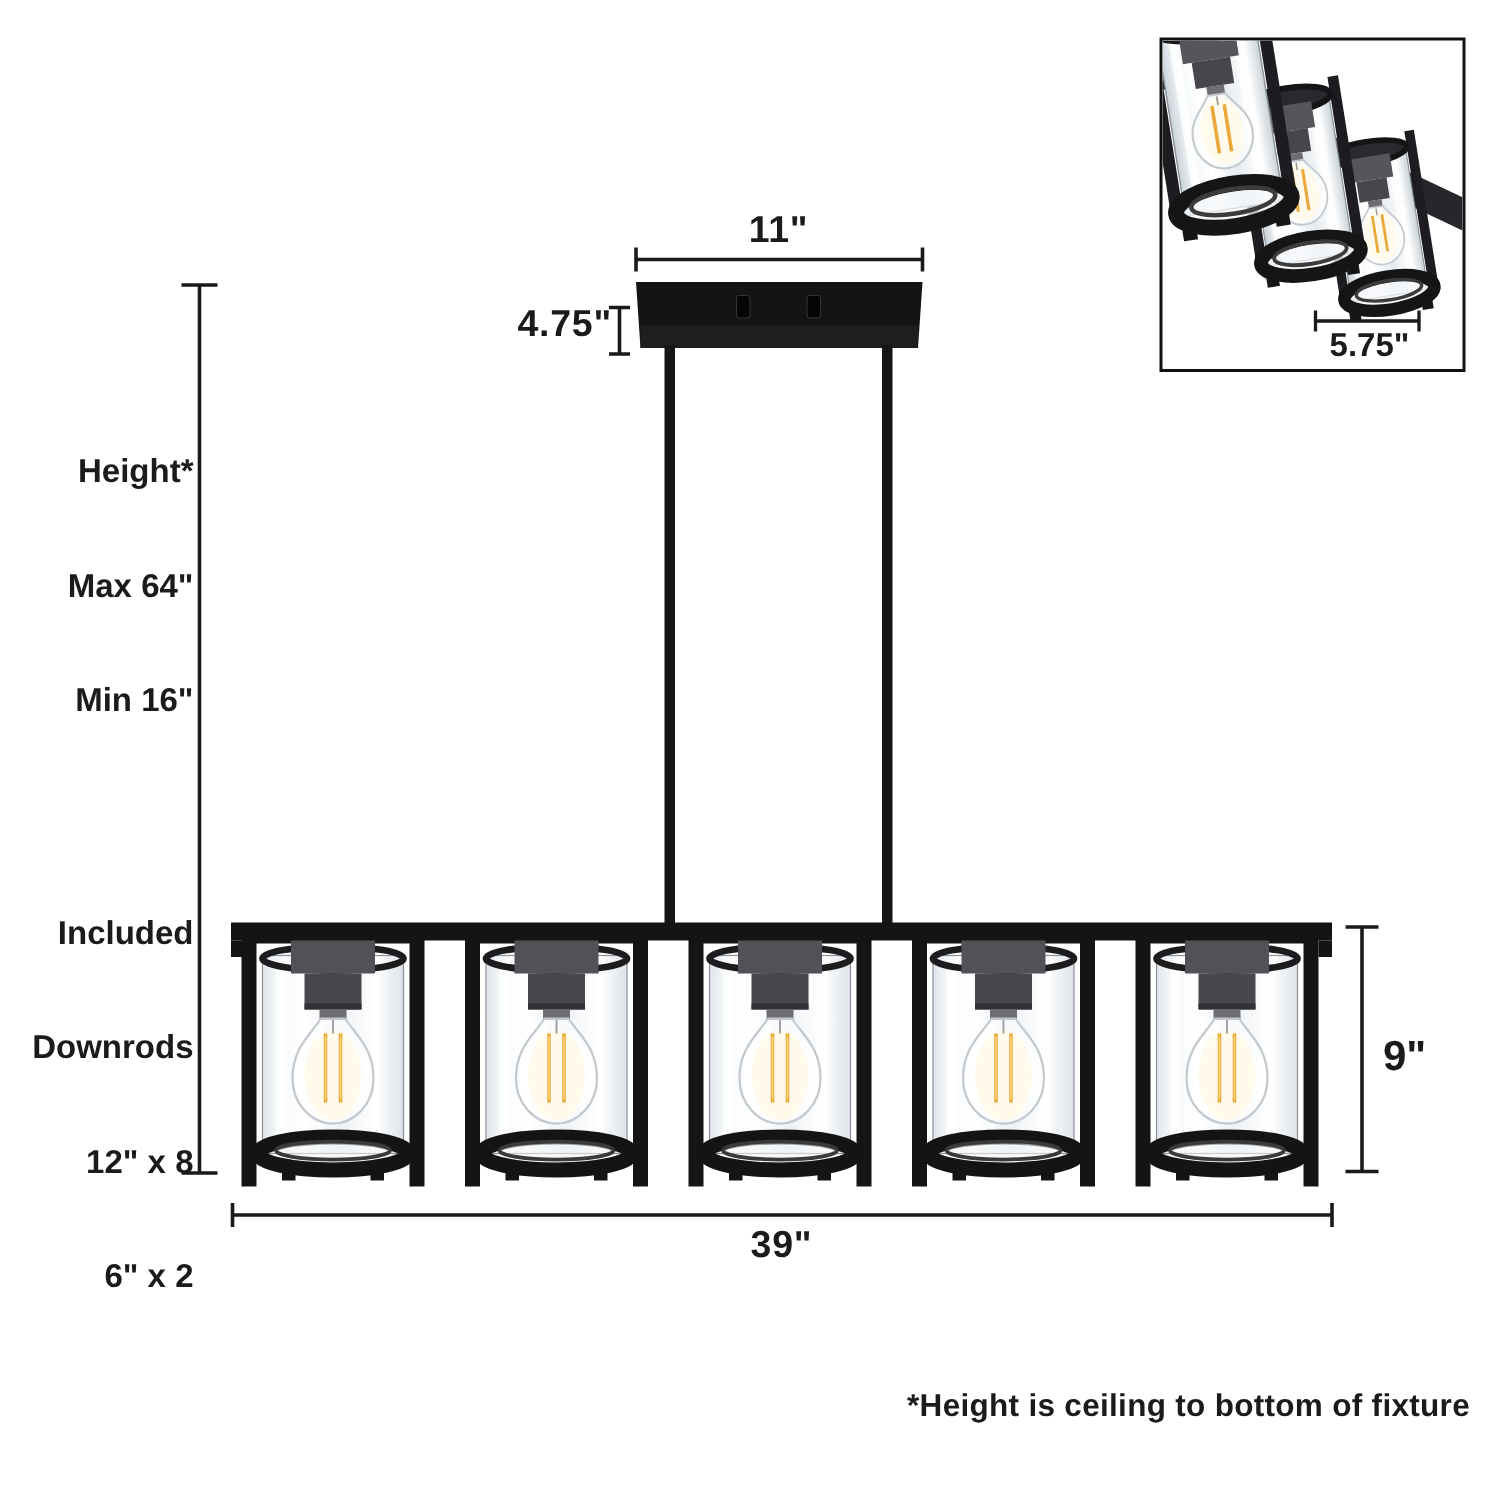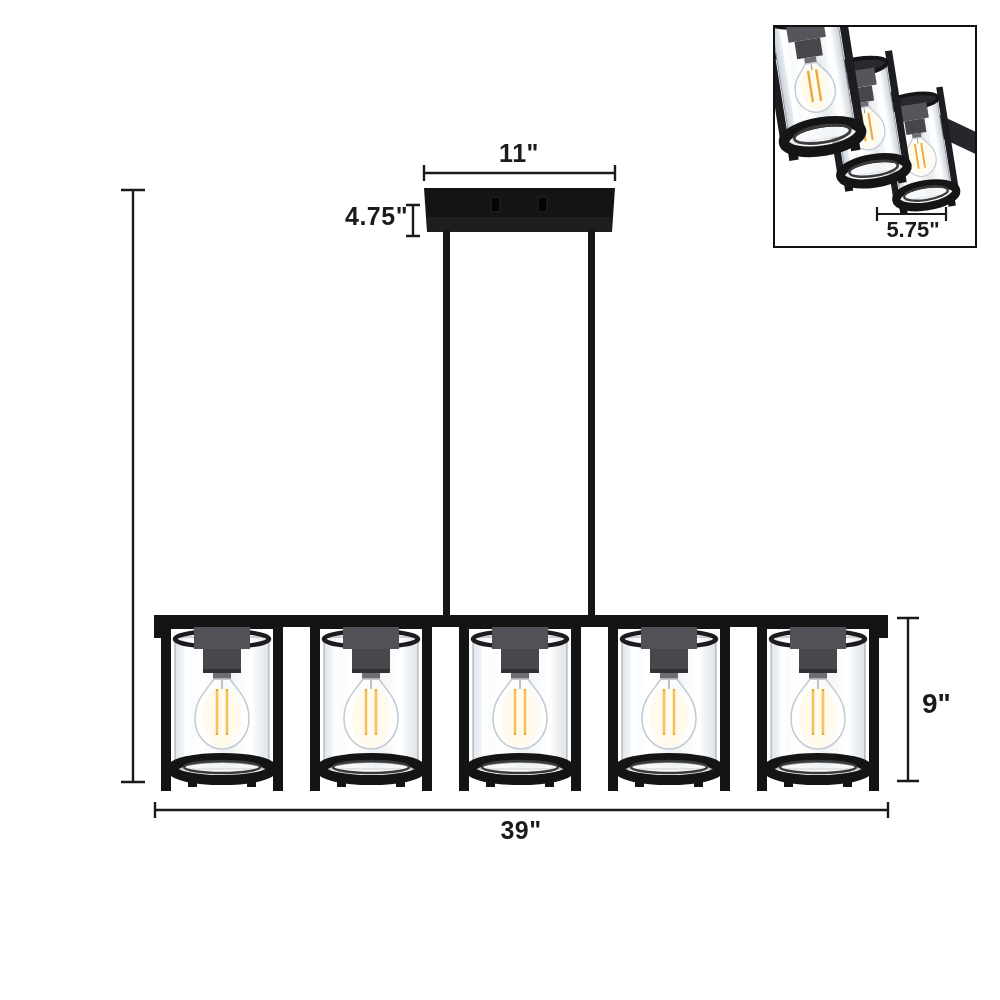--- a/index.html
+++ b/index.html
@@ -119,21 +119,32 @@
 
       <path d="M 155 810 H 888 M 155 802 V 818 M 888 802 V 818" fill="none"></path>
     </g>
   </svg>
 
   <div class="label dim-num cw-label">11"</div>
   <div class="label dim-num cd-label">4.75"</div>
   <div class="label sh-label">9"</div>
   <div class="label dim-num fl-label">39"</div>
 
+  <div class="label left-block">
+    <div>Height*</div>
+    <div>Max 64"</div>
+    <div>Min 16"</div>
+    <div class="gap"></div>
+    <div>Included</div>
+    <div>Downrods</div>
+    <div>12" x 8</div>
+    <div>6" x 2</div>
+  </div>
 
+  <div class="label footnote">*Height is ceiling to bottom of fixture</div>
 
   <div class="inset">
     <svg width="200" height="219" viewBox="0 0 200 219">
       <defs>
         <linearGradient id="glassGrad2" x1="0" y1="0" x2="1" y2="0">
           <stop offset="0" stop-color="#c9d1d8"></stop>
           <stop offset="0.15" stop-color="#f4f8fa"></stop>
           <stop offset="0.35" stop-color="#ffffff"></stop>
           <stop offset="0.6" stop-color="#e6ebef"></stop>
           <stop offset="0.85" stop-color="#ffffff"></stop>

